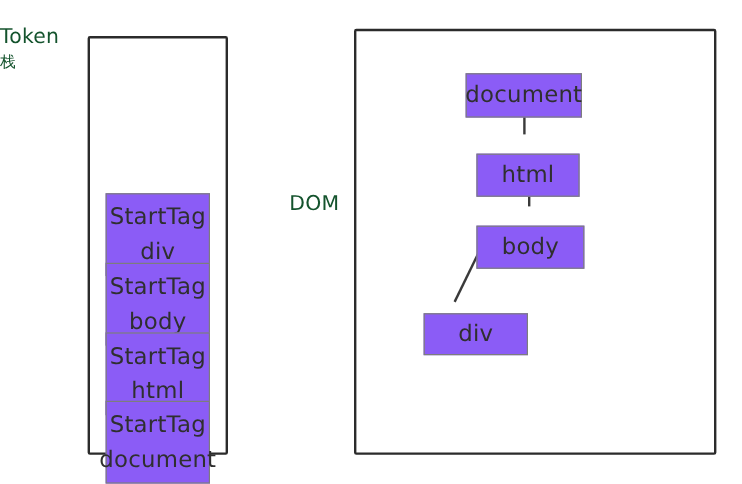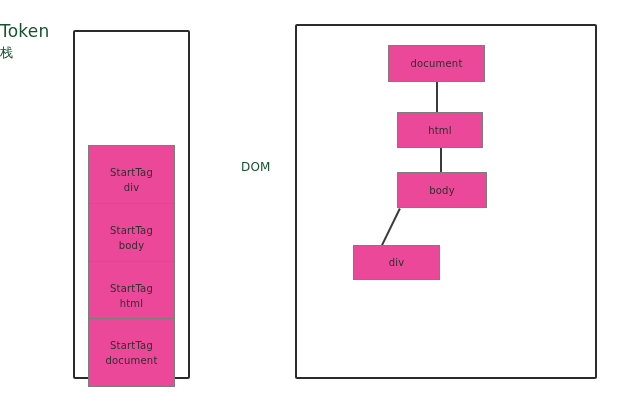--- a/index.html
+++ b/index.html
@@ -37,46 +37,47 @@
   }
   .side-label .cn {
     display: block;
     font-size: 13px;
     margin-top: 2px;
   }
 
   
   .bluebox {
     position: absolute;
-    background: #ec4899;
+    background: #8b5cf6;
     border: 1px solid #7d7d7d;
     box-sizing: border-box;
     display: flex;
     flex-direction: column;
     align-items: center;
     justify-content: center;
     color: #2f2f2f;
-    font-size: 10px;
+    font-size: 19px;
     line-height: 1.5;
     letter-spacing: 0.2px;
+    margin-top: 16px;
   }
   .bluebox span {
     display: block;
   }
 
   
   .edge {
     position: absolute;
     background: #3a3a3a;
     transform-origin: 0 0;
   }
 
   #stack-panel  { left: 73px;  top: 30px;  width: 117px; height: 349px; }
   #dom-panel    { left: 295px; top: 24px;  width: 302px; height: 355px; }
-  #dom-label    { left: 241px; top: 160px; width: 60px; font-size: 12px; }
+  #dom-label    { left: 241px; top: 160px; width: 60px; font-size: 17px; }
 
   .stack-item   { left: 88px;  width: 87px; height: 69px; }
   #stack-item-0 { top: 145px; }
   #stack-item-1 { top: 203px; }
   #stack-item-2 { top: 261px; }
   #stack-item-3 { top: 318px; }
 
   #node-document { left: 388px; top: 45px;  width: 97px; height: 37px; }
   #node-html     { left: 397px; top: 112px; width: 86px; height: 36px; }
   #node-body     { left: 397px; top: 172px; width: 90px; height: 36px; }

